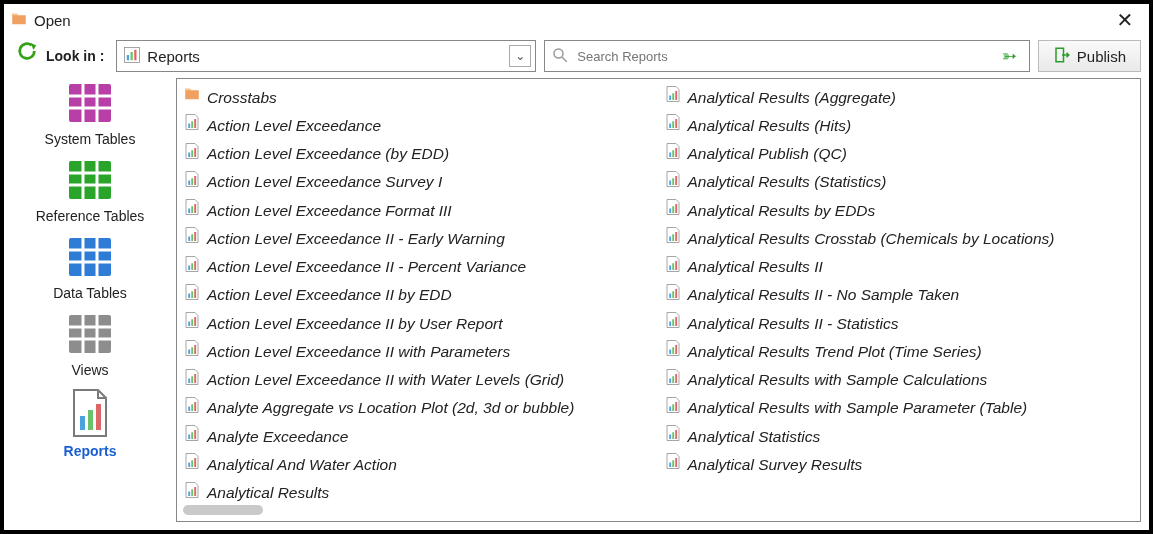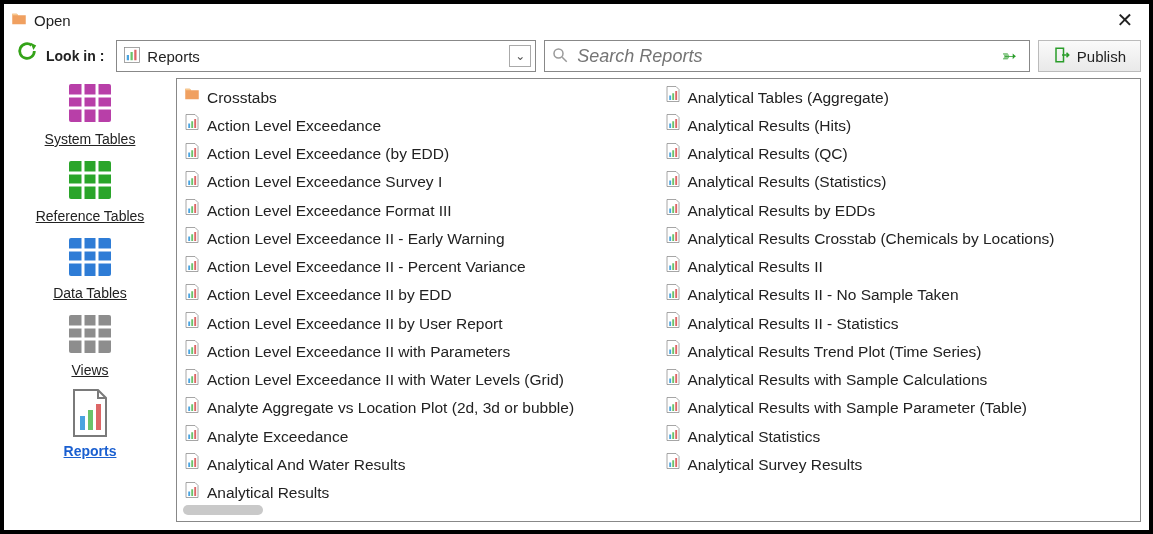--- a/index.html
+++ b/index.html
@@ -72,23 +72,22 @@
     height: 32px;
     flex: 1;
     padding: 0 6px;
     gap: 6px;
     color:#777;
   }
   .searchbox input {
     border: none;
     outline: none;
     flex: 1;
-    font-size: 18px;
+    font-size: 13px;
     color:#777;
-    font-style:italic;
   }
   .go-arrow {
     color: #2a9d2a;
     font-size: 18px;
     padding: 0 6px;
   }
   .publish-btn {
     display: flex;
     align-items: center;
     gap: 6px;
@@ -115,42 +114,42 @@
   .sidebar-item {
     display: flex;
     flex-direction: column;
     align-items: center;
     width: 100%;
     padding: 2px 0 4px 0;
     cursor: pointer;
     font-size: 14px;
   }
   .sidebar-item.selected .label { color: #1a5fd0; font-weight:600;}
-  .sidebar-item .label { margin-top: 2px; text-decoration: underline; }
+  .sidebar-item .label { margin-top: 2px; }
   .refresh {
     align-self: flex-start;
     margin: 0 0 0 6px;
   }
   .filegrid-wrap {
     flex: 1;
     border: 1px solid #888;
     margin: 0 8px 8px 0;
     overflow: hidden;
     position: relative;
     background:#fff;
   }
   .filegrid {
     display: grid;
     grid-template-columns: 1fr 1fr;
     column-gap: 8px;
     padding: 4px 6px 4px 4px;
     height: 100%;
     overflow: hidden;
   }
-  .col { display:flex; flex-direction:column; }
+  .col { display:flex; flex-direction:column;font-style:italic; }
   .file-item {
     display: flex;
     align-items: center;
     gap: 6px;
     padding: 2px 2px;
     white-space: nowrap;
     cursor: pointer;
     font-size: 15.5px;
     line-height: 1.5;
   }
@@ -404,59 +403,59 @@
                 </svg></span>
               <span>Analyte Exceedance</span>
             </div>
             <div class="file-item">
               <span><svg class="ico-sm" viewBox="0 0 24 24">
                   <path d="M4 2h12l4 4v16H4z" fill="#fff" stroke="#888"></path>
                   <rect x="7" y="14" width="2.5" height="6" fill="#4aa3df"></rect>
                   <rect x="11" y="11" width="2.5" height="9" fill="#6ac36a"></rect>
                   <rect x="15" y="8" width="2.5" height="12" fill="#d66"></rect>
                 </svg></span>
-              <span>Analytical And Water Results</span>
+              <span>Analytical And Water Action</span>
             </div>
             <div class="file-item">
               <span><svg class="ico-sm" viewBox="0 0 24 24">
                   <path d="M4 2h12l4 4v16H4z" fill="#fff" stroke="#888"></path>
                   <rect x="7" y="14" width="2.5" height="6" fill="#4aa3df"></rect>
                   <rect x="11" y="11" width="2.5" height="9" fill="#6ac36a"></rect>
                   <rect x="15" y="8" width="2.5" height="12" fill="#d66"></rect>
                 </svg></span>
               <span>Analytical Results</span>
             </div>
           </div>
         <div class="col" id="col2">
             <div class="file-item">
               <span><svg class="ico-sm" viewBox="0 0 24 24">
                   <path d="M4 2h12l4 4v16H4z" fill="#fff" stroke="#888"></path>
                   <rect x="7" y="14" width="2.5" height="6" fill="#4aa3df"></rect>
                   <rect x="11" y="11" width="2.5" height="9" fill="#6ac36a"></rect>
                   <rect x="15" y="8" width="2.5" height="12" fill="#d66"></rect>
                 </svg></span>
-              <span>Analytical Tables (Aggregate)</span>
+              <span>Analytical Results (Aggregate)</span>
             </div>
             <div class="file-item">
               <span><svg class="ico-sm" viewBox="0 0 24 24">
                   <path d="M4 2h12l4 4v16H4z" fill="#fff" stroke="#888"></path>
                   <rect x="7" y="14" width="2.5" height="6" fill="#4aa3df"></rect>
                   <rect x="11" y="11" width="2.5" height="9" fill="#6ac36a"></rect>
                   <rect x="15" y="8" width="2.5" height="12" fill="#d66"></rect>
                 </svg></span>
               <span>Analytical Results (Hits)</span>
             </div>
             <div class="file-item">
               <span><svg class="ico-sm" viewBox="0 0 24 24">
                   <path d="M4 2h12l4 4v16H4z" fill="#fff" stroke="#888"></path>
                   <rect x="7" y="14" width="2.5" height="6" fill="#4aa3df"></rect>
                   <rect x="11" y="11" width="2.5" height="9" fill="#6ac36a"></rect>
                   <rect x="15" y="8" width="2.5" height="12" fill="#d66"></rect>
                 </svg></span>
-              <span>Analytical Results (QC)</span>
+              <span>Analytical Publish (QC)</span>
             </div>
             <div class="file-item">
               <span><svg class="ico-sm" viewBox="0 0 24 24">
                   <path d="M4 2h12l4 4v16H4z" fill="#fff" stroke="#888"></path>
                   <rect x="7" y="14" width="2.5" height="6" fill="#4aa3df"></rect>
                   <rect x="11" y="11" width="2.5" height="9" fill="#6ac36a"></rect>
                   <rect x="15" y="8" width="2.5" height="12" fill="#d66"></rect>
                 </svg></span>
               <span>Analytical Results (Statistics)</span>
             </div>

